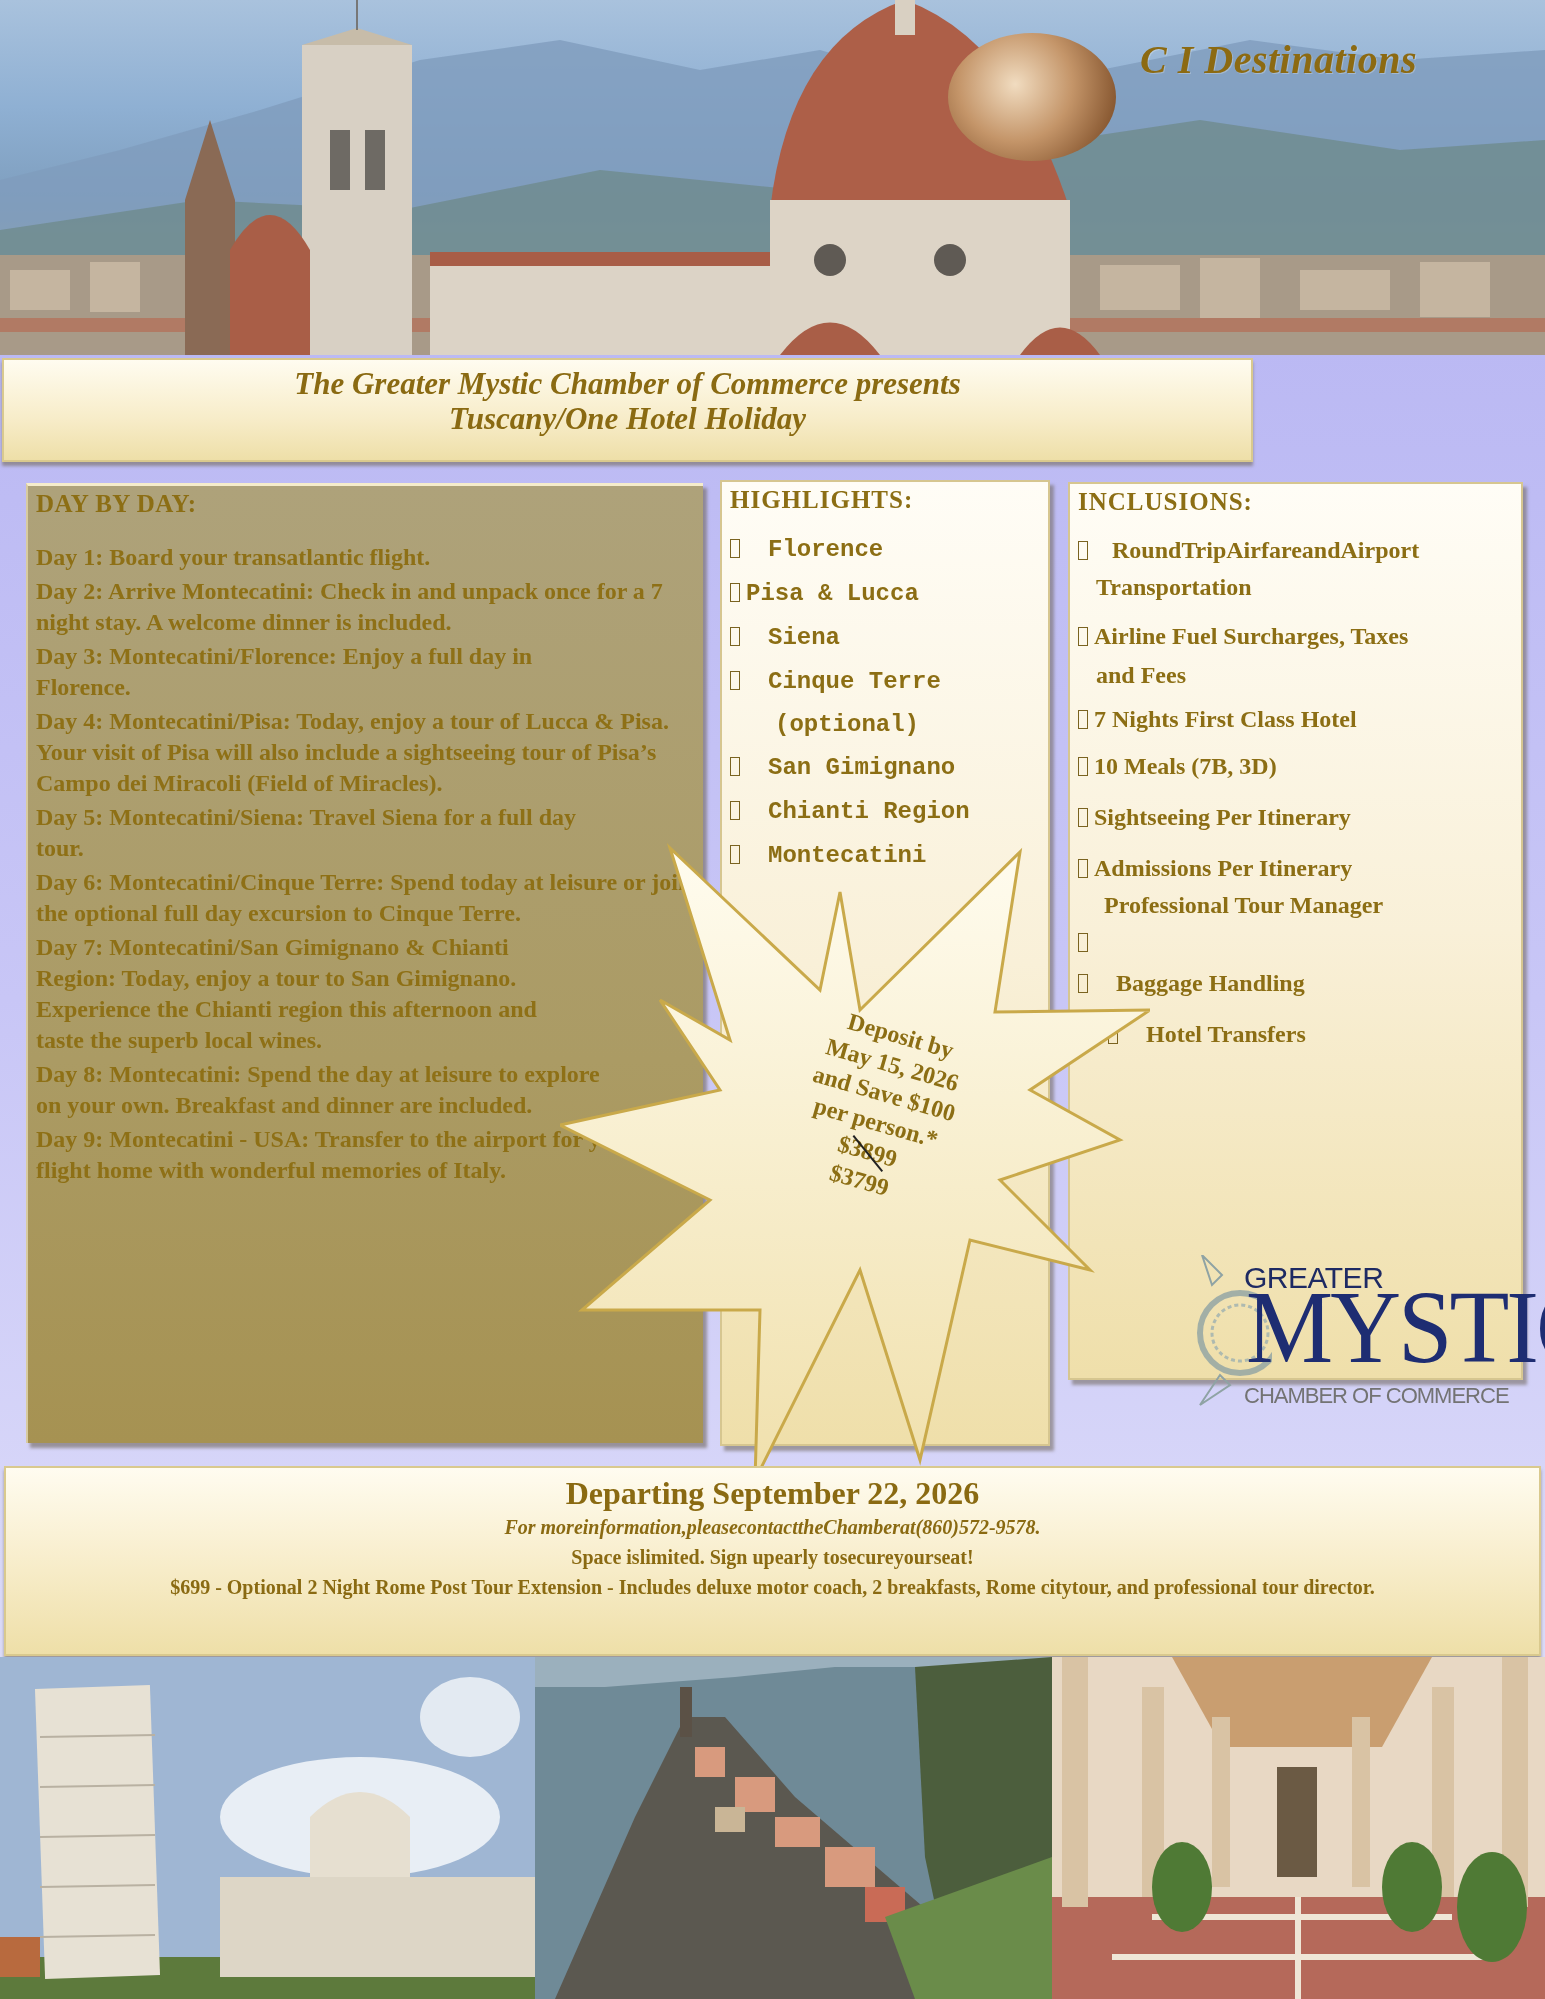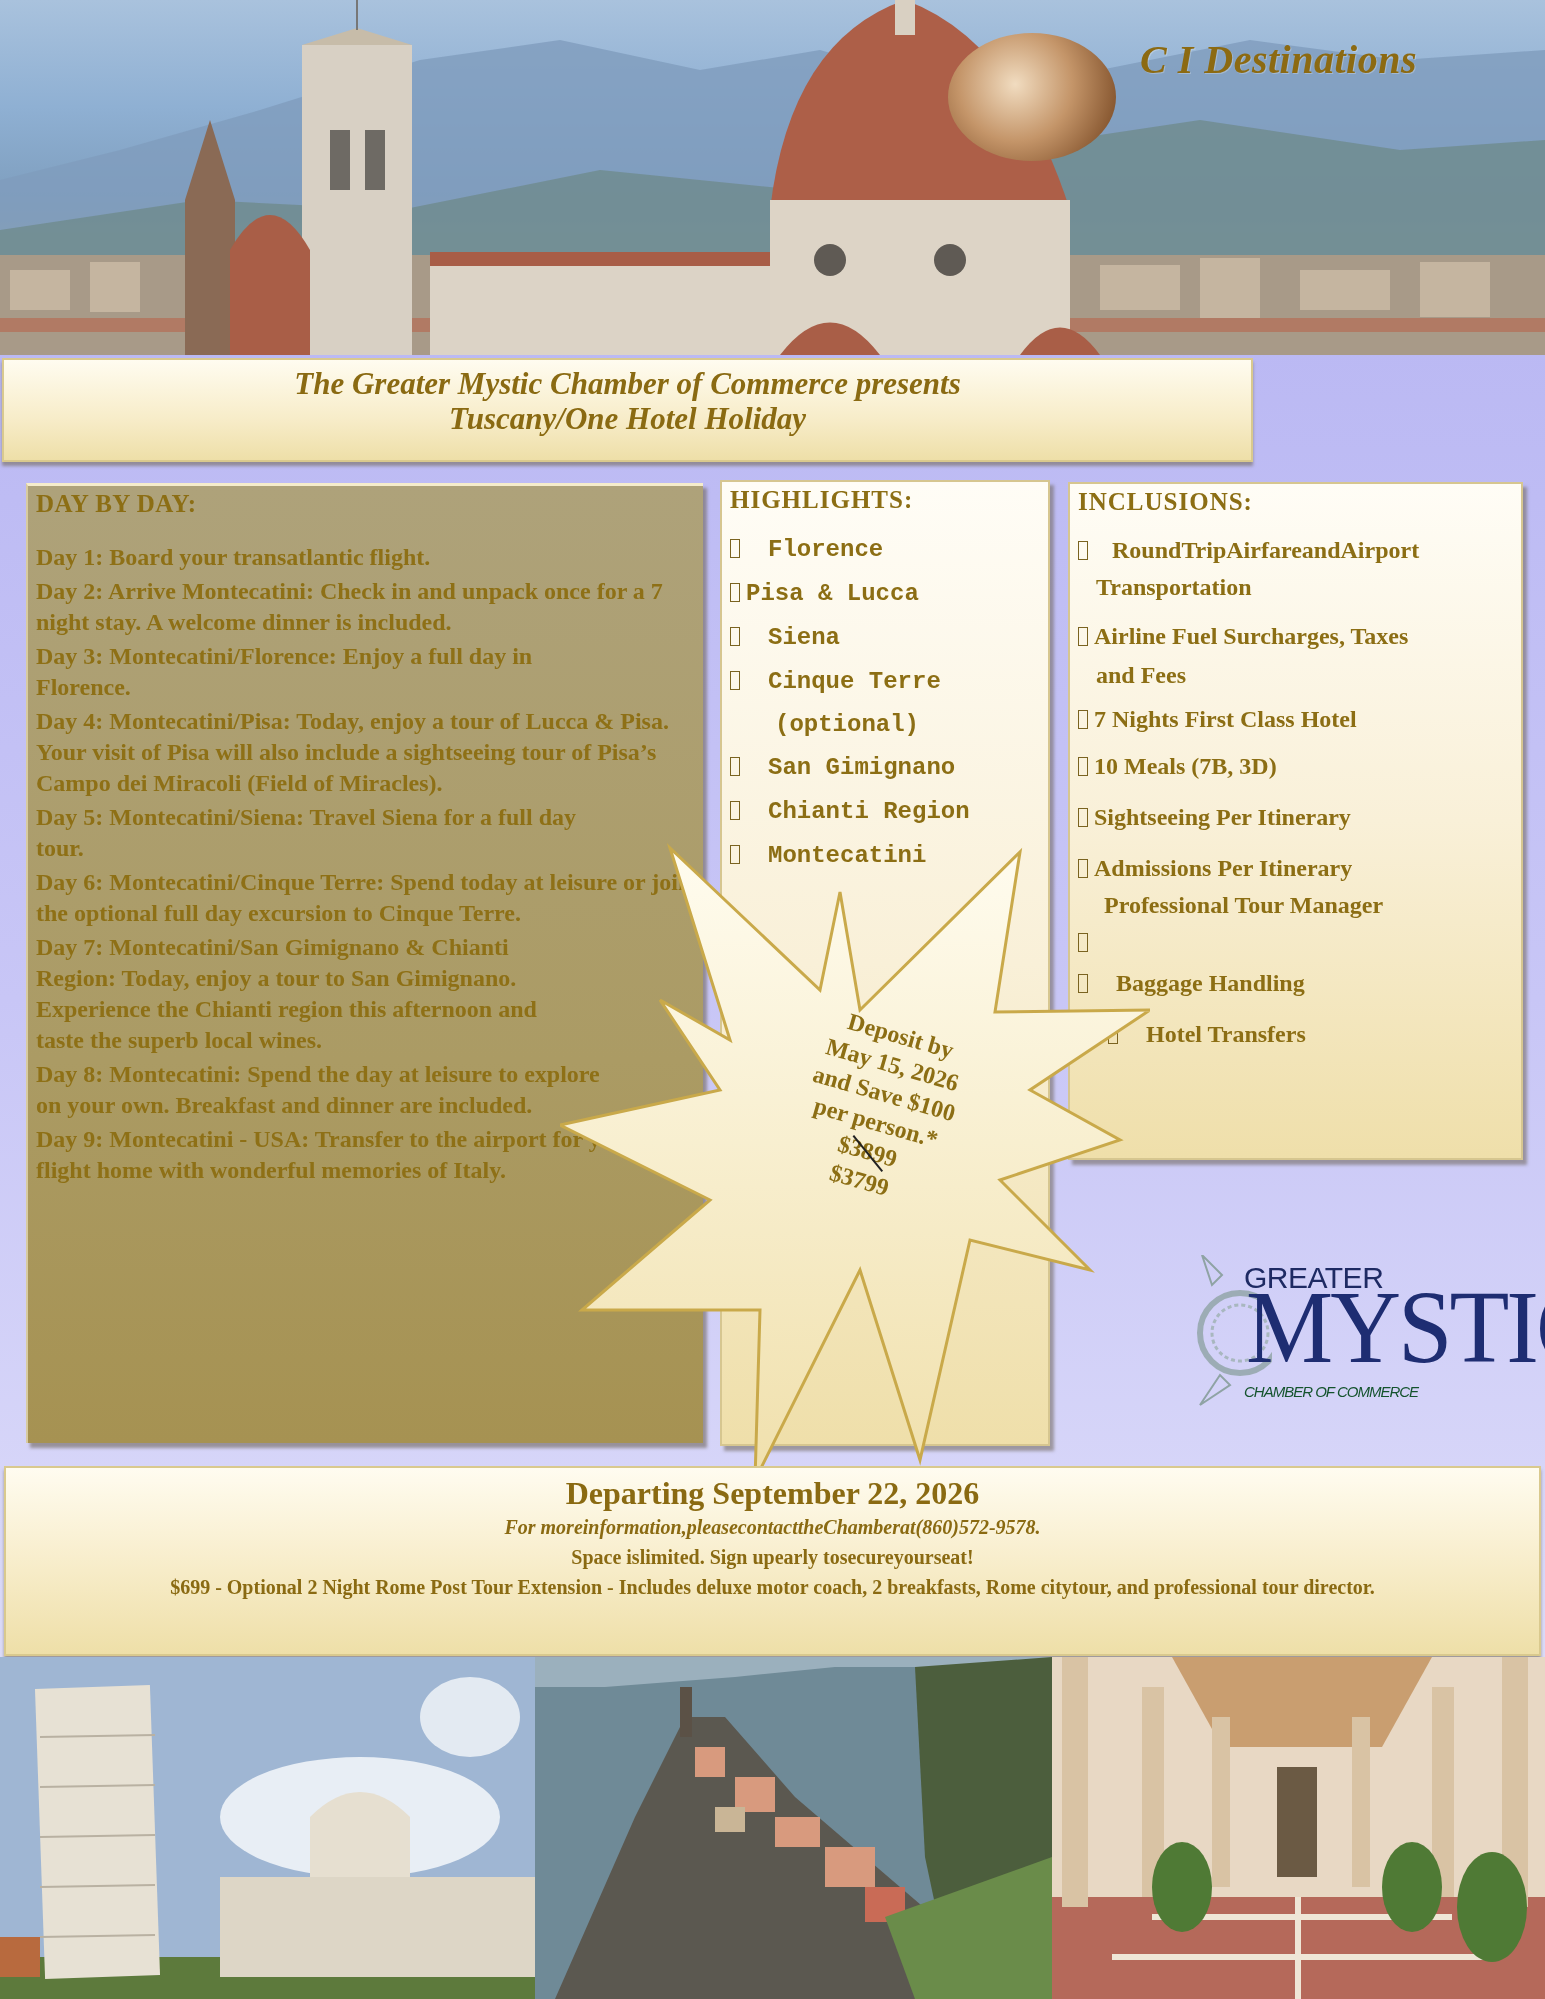--- a/index.html
+++ b/index.html
@@ -59,21 +59,21 @@
     font-family: "Liberation Serif", serif;
   }
 
   .hl-panel {
     left: 720px; top: 480px; width: 330px; height: 966px;
     background: linear-gradient(180deg, #fffdf6 0%, #f9f0d8 50%, #efdfaa 100%);
     border: 2px solid #d6c690; box-shadow: 4px 5px 3px rgba(110,100,90,0.55);
     padding: 0 8px;
   }
   .incl-panel {
-    left: 1068px; top: 482px; width: 455px; height: 678px;
+    left: 1068px; top: 482px; width: 455px; height: 898px;
     background: linear-gradient(180deg, #fffdf6 0%, #f9f0d8 50%, #efdfaa 100%);
     border: 2px solid #d6c690; box-shadow: 4px 5px 3px rgba(110,100,90,0.55);
     padding: 0 8px;
   }
   .panel-heading {
     margin: 0; padding-top: 4px; font-size: 25px; font-weight: bold; color: #8c6e14; letter-spacing: 1px;
   }
   .bullet {
     display: inline-block; width: 10px; height: 19px; border: 1.5px solid #7a6320;
     box-sizing: border-box; vertical-align: -2px; margin-right: 6px;
@@ -93,21 +93,21 @@
   .mystic-logo .greater {
     position: absolute; left: 52px; top: 6px; font-family: "Liberation Sans", sans-serif;
     font-size: 30px; color: #1e2a63; letter-spacing: -0.5px;
   }
   .mystic-logo .mystic {
     position: absolute; left: 54px; top: 22px; font-family: "Liberation Serif", serif;
     font-size: 98px; line-height: 100px; color: #1e2d72; letter-spacing: -3px; transform: scaleY(1.05);
   }
   .mystic-logo .chamber {
     position: absolute; left: 52px; top: 128px; font-family: "Liberation Sans", sans-serif;
-    font-size: 15px; color: #14532d; letter-spacing: -1px; font-style: italic;
+    font-size: 22px; color: #737373; letter-spacing: -1px;
   }
 
   
   .burst { position: absolute; left: 560px; top: 840px; width: 590px; height: 640px; }
   .burst-text {
     position: absolute; left: 770px; top: 1018px; width: 220px; text-align: center;
     transform: rotate(16deg); transform-origin: center;
     font-weight: bold; font-size: 24px; line-height: 30px; color: #8c6e14;
   }
   .strike { position: relative; display: inline-block; }

